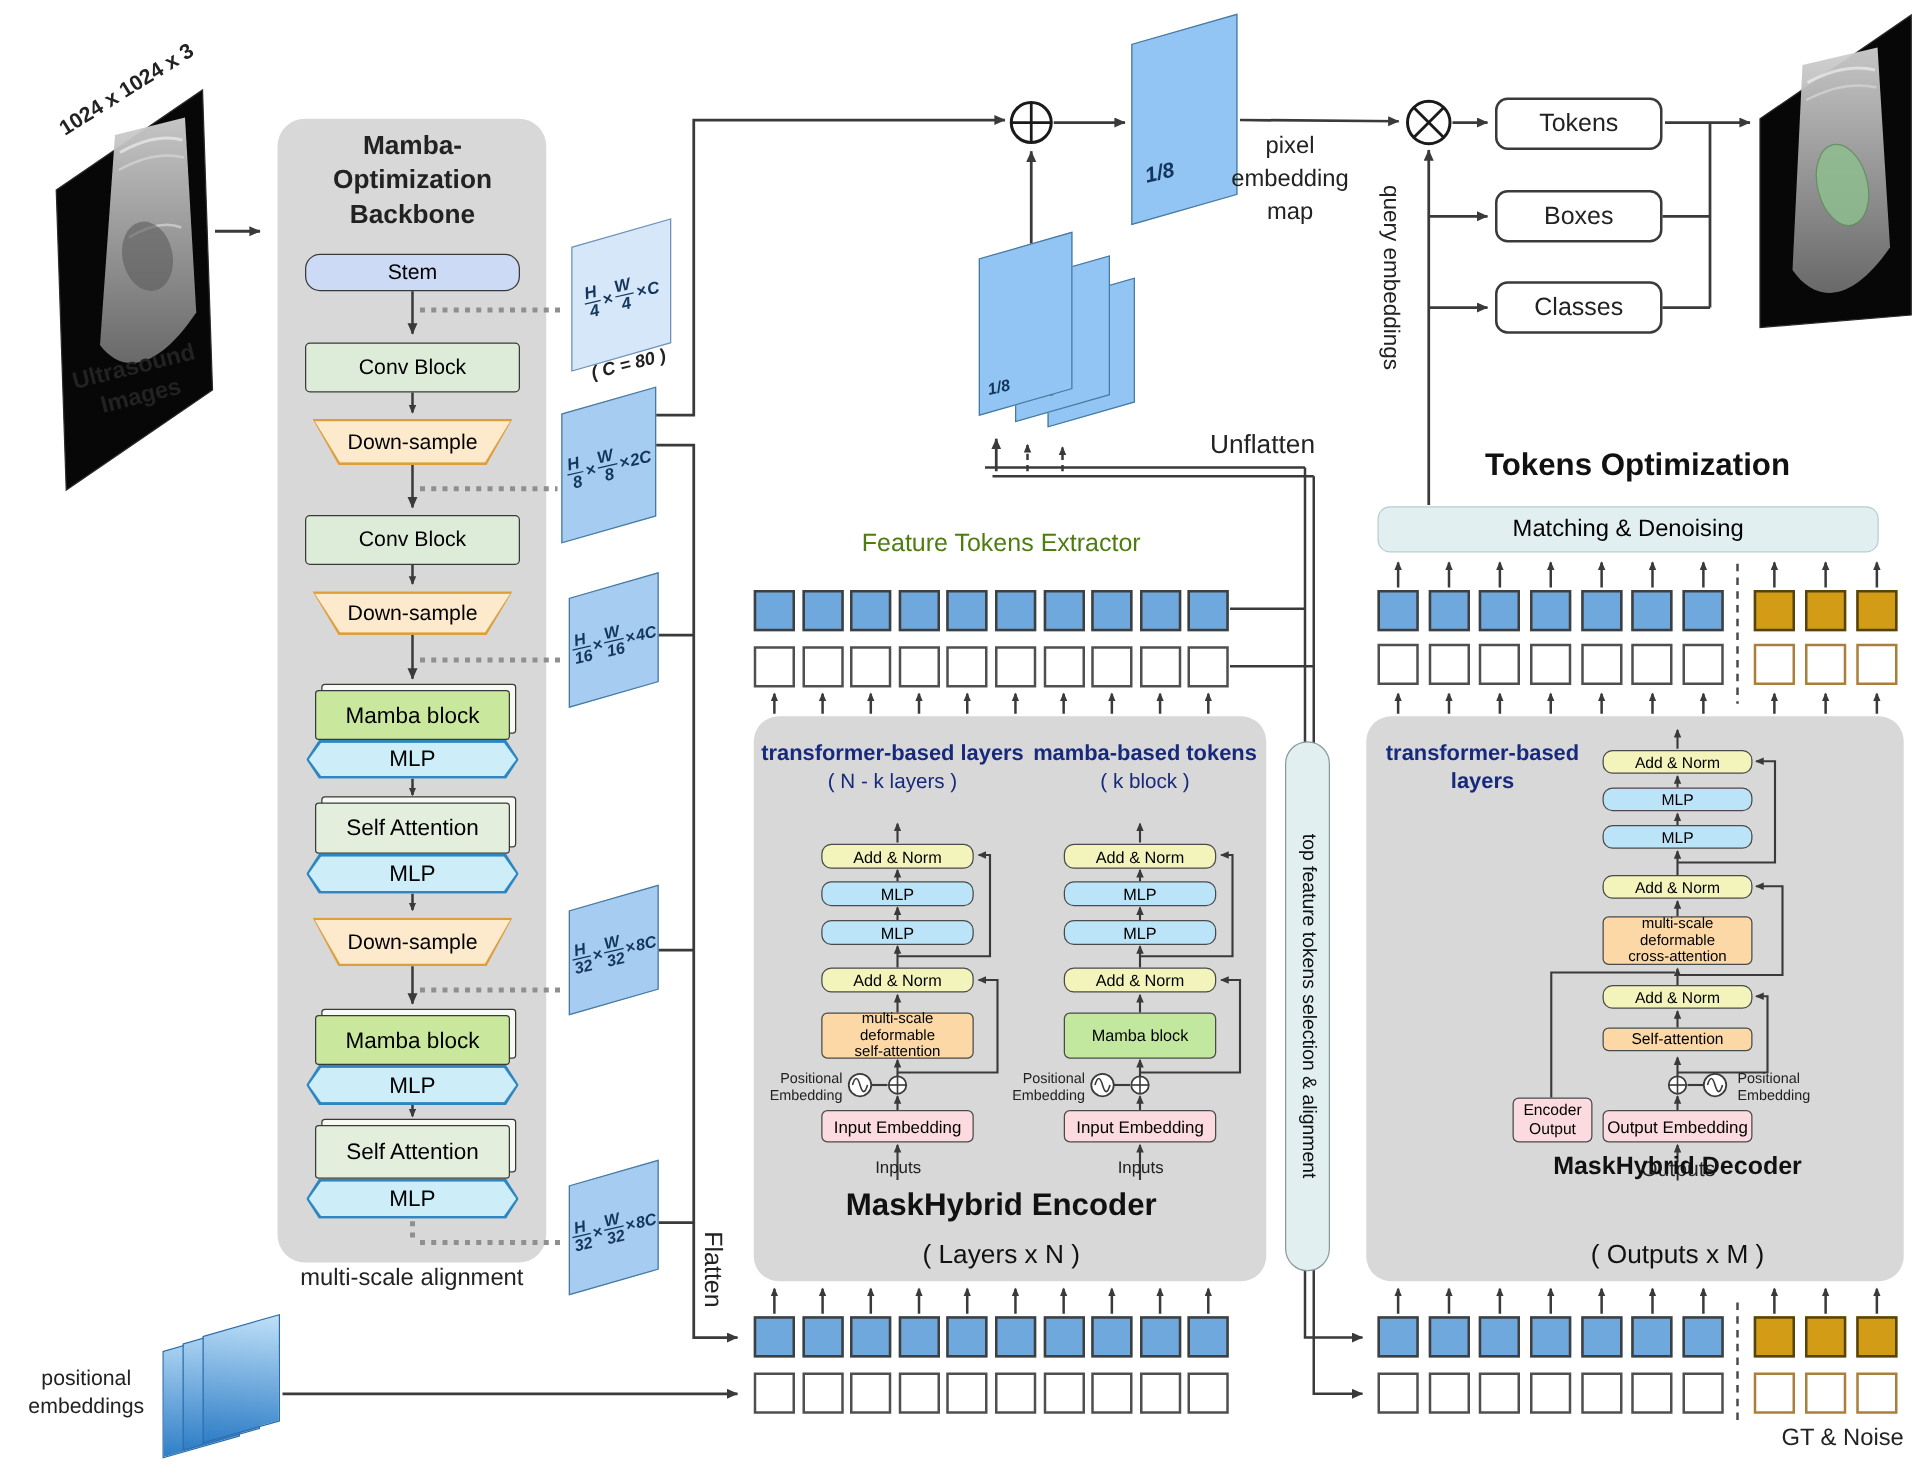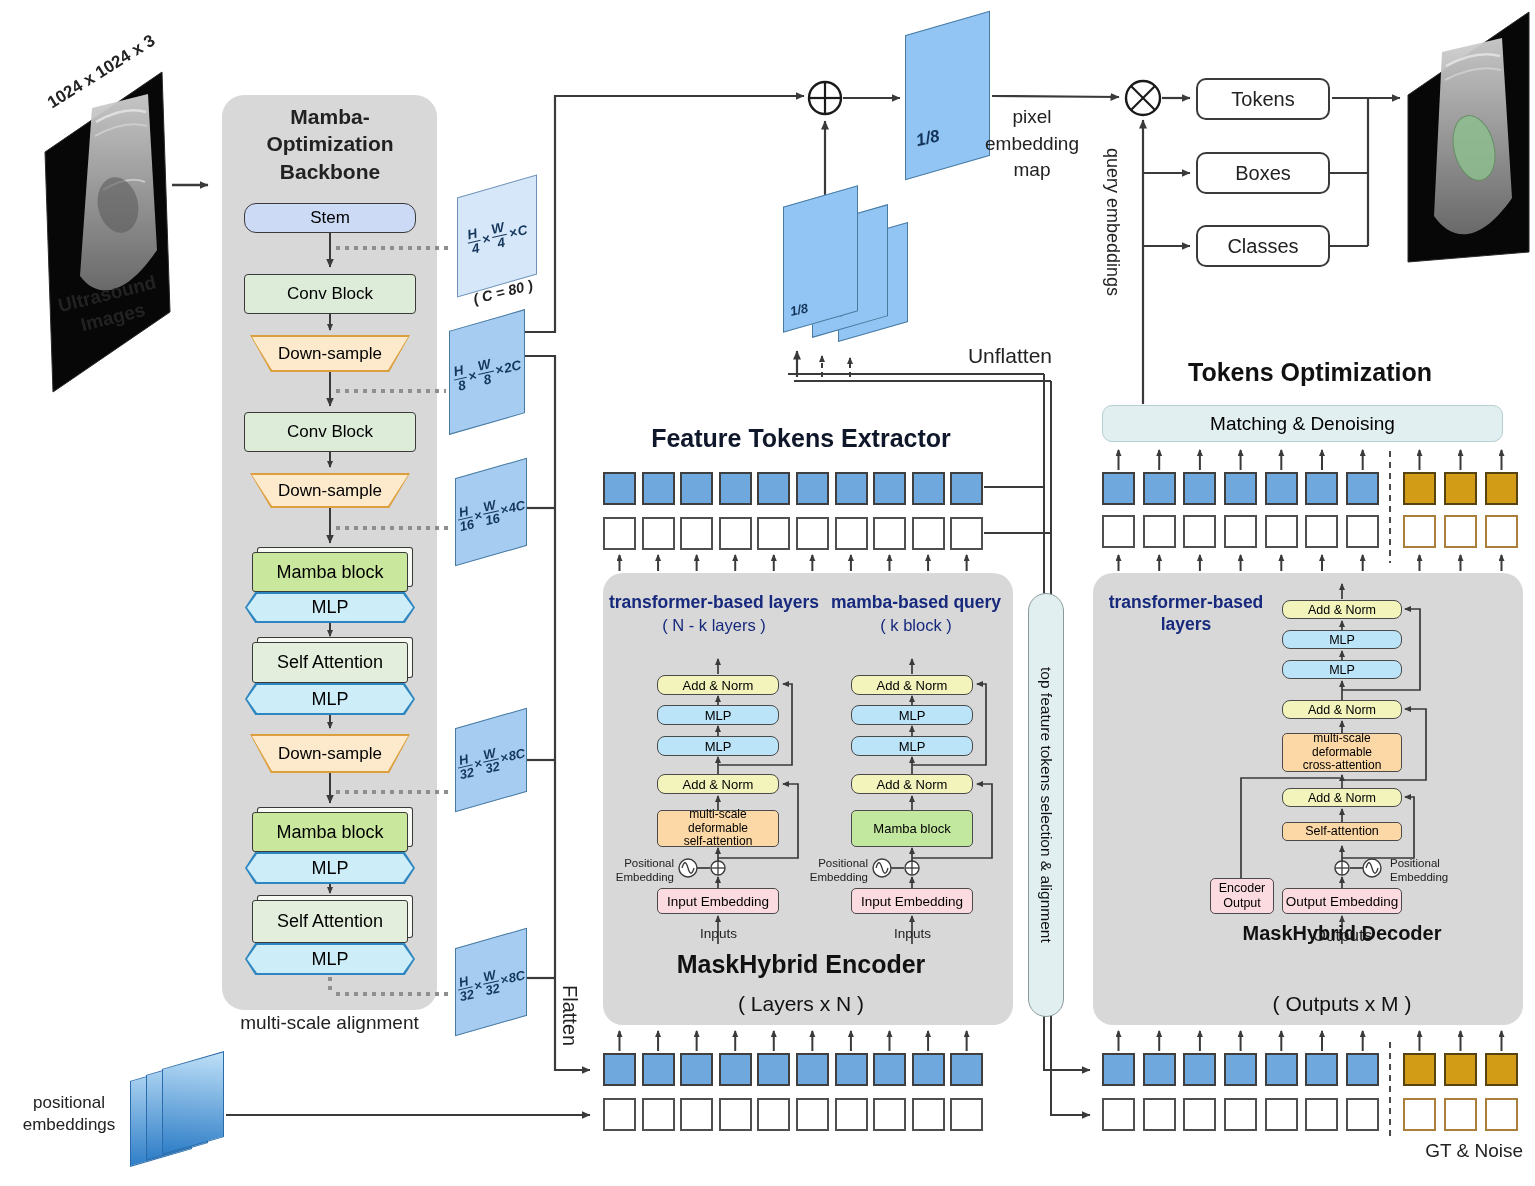--- a/index.html
+++ b/index.html
@@ -441,21 +441,21 @@
     <span>Tokens</span>
     </div>
   <div class="abs ctr outbox" style="left:1196px;top:152px;width:134px;height:42px;">
     <span>Boxes</span>
     </div>
   <div class="abs ctr outbox" style="left:1196px;top:225px;width:134px;height:42px;">
     <span>Classes</span>
     </div>
   <div class="abs vtext" style="left:1102px;top:148px;font-size:18px;color:#222;height:260px;">query embeddings</div>
 
-  <div class="abs ctr" style="left:620px;top:424px;width:362px;font-size:25px;font-weight:bold;color:#0f172a;">Feature Tokens Extractor</div>
+  <div class="abs ctr" style="left:620px;top:424px;width:362px;font-size:20px;font-weight:normal;color:#4d7c0f;">Feature Tokens Extractor</div>
   <div class="trow" style="left:603px;top:472px;">
       <span class="tk" style="background: rgb(111, 168, 220); border-color: rgb(63, 63, 63); margin-left: 0px;"></span>
       <span class="tk" style="background: rgb(111, 168, 220); border-color: rgb(63, 63, 63); margin-left: 5.6px;"></span>
       <span class="tk" style="background: rgb(111, 168, 220); border-color: rgb(63, 63, 63); margin-left: 5.6px;"></span>
       <span class="tk" style="background: rgb(111, 168, 220); border-color: rgb(63, 63, 63); margin-left: 5.6px;"></span>
       <span class="tk" style="background: rgb(111, 168, 220); border-color: rgb(63, 63, 63); margin-left: 5.6px;"></span>
       <span class="tk" style="background: rgb(111, 168, 220); border-color: rgb(63, 63, 63); margin-left: 5.6px;"></span>
       <span class="tk" style="background: rgb(111, 168, 220); border-color: rgb(63, 63, 63); margin-left: 5.6px;"></span>
       <span class="tk" style="background: rgb(111, 168, 220); border-color: rgb(63, 63, 63); margin-left: 5.6px;"></span>
       <span class="tk" style="background: rgb(111, 168, 220); border-color: rgb(63, 63, 63); margin-left: 5.6px;"></span>
@@ -469,21 +469,21 @@
       <span class="tk" style="background: rgb(255, 255, 255); border-color: rgb(79, 79, 79); margin-left: 5.6px;"></span>
       <span class="tk" style="background: rgb(255, 255, 255); border-color: rgb(79, 79, 79); margin-left: 5.6px;"></span>
       <span class="tk" style="background: rgb(255, 255, 255); border-color: rgb(79, 79, 79); margin-left: 5.6px;"></span>
       <span class="tk" style="background: rgb(255, 255, 255); border-color: rgb(79, 79, 79); margin-left: 5.6px;"></span>
       <span class="tk" style="background: rgb(255, 255, 255); border-color: rgb(79, 79, 79); margin-left: 5.6px;"></span>
       <span class="tk" style="background: rgb(255, 255, 255); border-color: rgb(79, 79, 79); margin-left: 5.6px;"></span>
     </div>
 
   <div class="abs ctr navy" style="left:605px;top:592px;width:218px;font-size:17.5px;white-space:nowrap;">transformer-based layers</div>
   <div class="abs ctr navy" style="left:605px;top:616px;width:218px;font-size:16.5px;font-weight:normal;color:#16297c;">( N - k layers )</div>
-  <div class="abs ctr navy" style="left:826px;top:592px;width:180px;font-size:17.5px;white-space:nowrap;">mamba-based query</div>
+  <div class="abs ctr navy" style="left:826px;top:592px;width:180px;font-size:17.5px;white-space:nowrap;">mamba-based tokens</div>
   <div class="abs ctr navy" style="left:826px;top:616px;width:180px;font-size:16.5px;font-weight:normal;color:#16297c;">( k block )</div>
 
   <div class="abs ctr anorm" style="left:657px;top:675px;width:122px;height:20px;font-size:13px;">
       <span>Add &amp; Norm</span>
     </div>
   <div class="abs ctr mlpbox" style="left:657px;top:705px;width:122px;height:20px;font-size:13px;">
       <span>MLP</span>
     </div>
   <div class="abs ctr mlpbox" style="left:657px;top:736px;width:122px;height:20px;font-size:13px;">
       <span>MLP</span>

